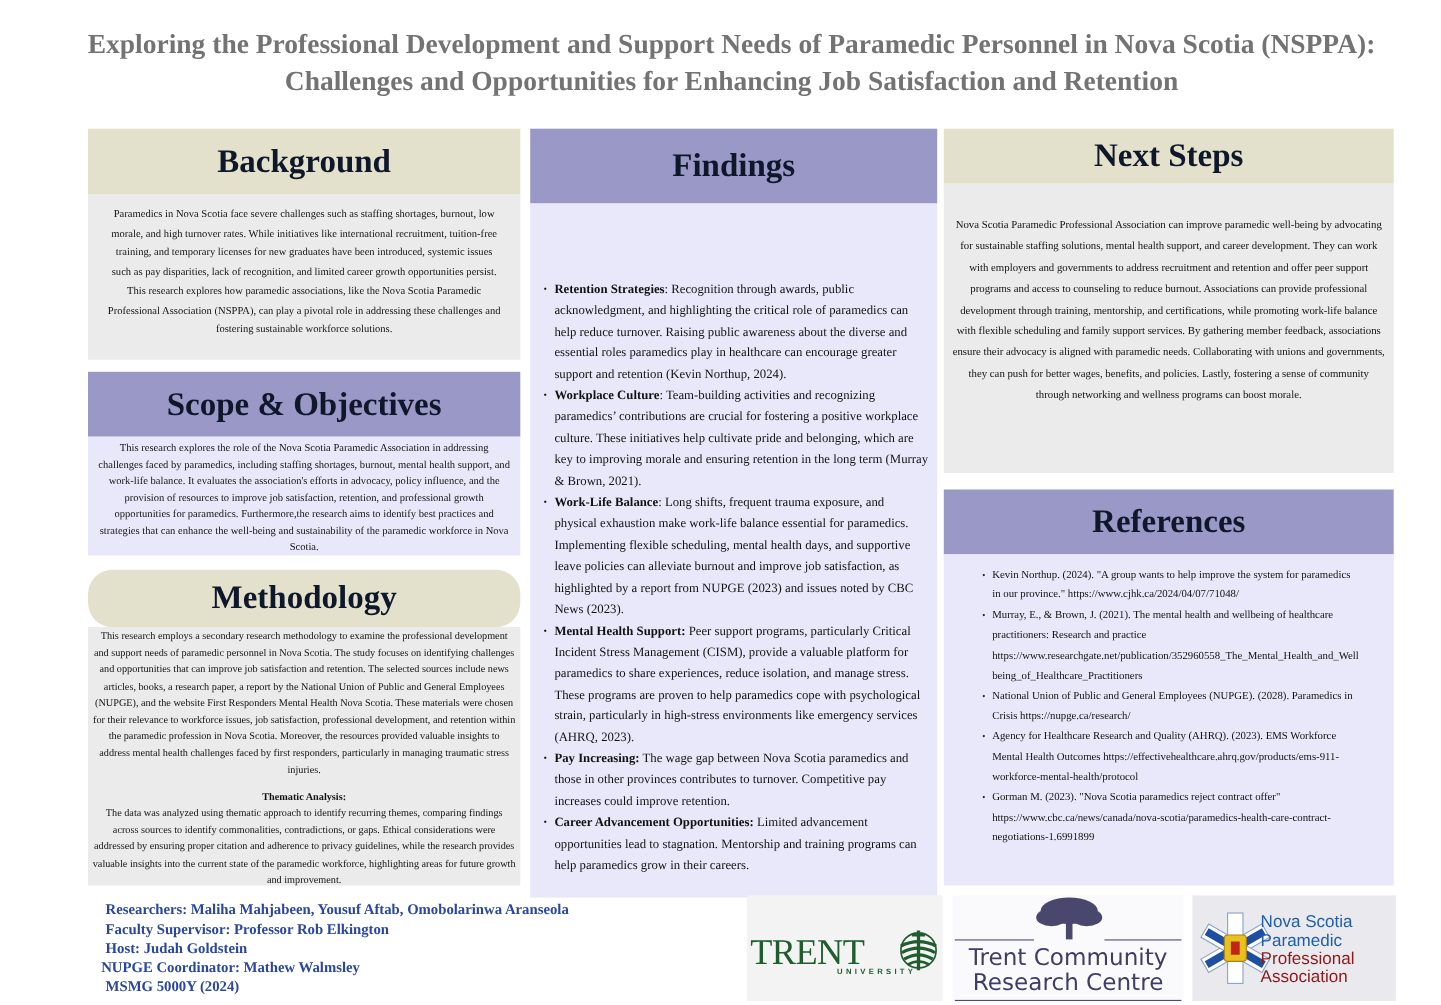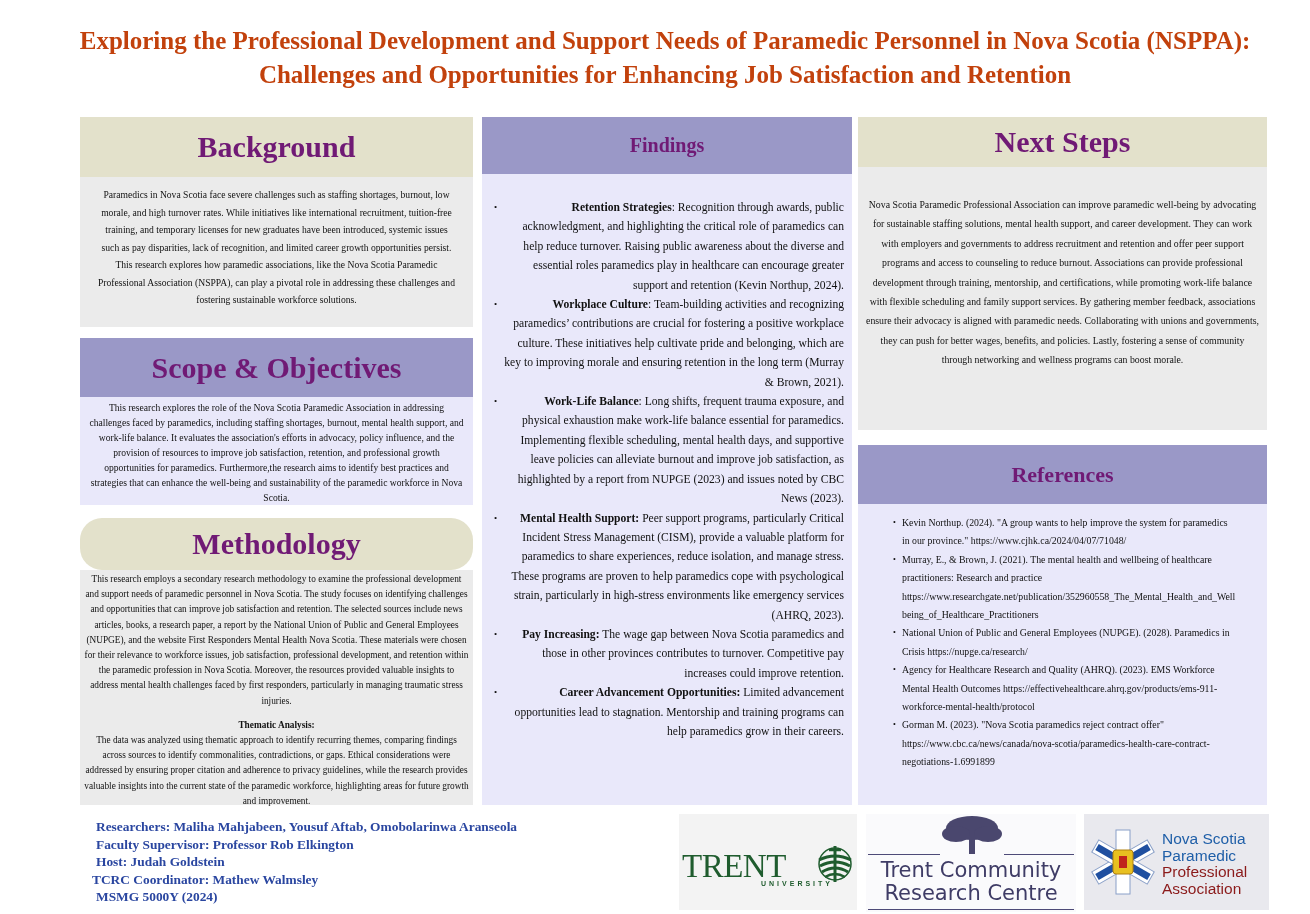--- a/index.html
+++ b/index.html
@@ -1,29 +1,29 @@
 <!DOCTYPE html>
 <html><head>
 <meta charset="utf-8">
 <style>
   * { box-sizing: border-box; margin: 0; padding: 0; }
   html, body { width: 1310px; height: 914px; background: #ffffff; overflow: hidden; }
   body { position: relative; font-family: "Liberation Serif", "DejaVu Serif", serif; color: #111; }
 
   .title {
     position: absolute; left: 60px; top: 24px; width: 1210px;
-    text-align: center; color: #c2410c; font-weight: bold;
+    text-align: center; color: #737373; font-weight: bold;
     font-size: 25px; line-height: 34px;
     font-family: "Liberation Serif", serif;
   }
 
   .panel { position: absolute; }
   .panel .head {
     display: flex; align-items: center; justify-content: center;
-    color: #701a75; font-weight: bold; font-family: "Liberation Serif", serif;
+    color: #0f172a; font-weight: bold; font-family: "Liberation Serif", serif;
   }
   .tan { background: #e3e1cb; }
   .purple { background: #9a98c7; }
   .grey-body { background: #ebebeb; }
   .lav-body { background: #e9e8fa; }
 
   .body-text { font-size: 9.6px; line-height: 17.5px; text-align: center; color: #111; }
 
   
   #bg { left: 80px; top: 117px; width: 393px; height: 210px; }
@@ -38,36 +38,36 @@
 
   
   #meth { left: 80px; top: 518px; width: 393px; height: 287px; }
   #meth .head { height: 52px; font-size: 30px; border-radius: 22px; }
   #meth .body { height: 235px; padding: 2px 4px 0 4px; }
   #meth .body-text { line-height: 15.2px; font-size: 9.3px; }
   #meth .subhead { font-weight: bold; margin-top: 9px; }
 
   
   #find { left: 482px; top: 117px; width: 370px; height: 688px; }
-  #find .head { height: 57px; font-size: 20px; }
+  #find .head { height: 68px; font-size: 30px; }
   #find .body { height: 631px; padding: 24px 8px 0 12px; }
-  .flist { list-style: none; font-size: 11.6px; line-height: 19.4px; text-align: right; }
+  .flist { list-style: none; font-size: 11.6px; line-height: 19.4px; text-align: left; margin-top: 44px; }
   .flist li { position: relative; padding-left: 10px; }
   .flist li::before { content: "•"; position: absolute; left: 0; top: 0; font-size: 9px; }
   .flist b { font-weight: bold; }
 
   
   #next { left: 858px; top: 117px; width: 409px; height: 313px; }
   #next .head { height: 50px; font-size: 30px; }
   #next .body { height: 263px; padding: 28px 8px 0 8px; }
   #next .body-text { line-height: 19.4px; font-size: 9.8px; }
 
   
   #refs { left: 858px; top: 445px; width: 409px; height: 360px; }
-  #refs .head { height: 59px; font-size: 22px; }
+  #refs .head { height: 59px; font-size: 30px; }
   #refs .body { height: 301px; padding: 10px 30px 0 36px; }
   .rlist { list-style: none; font-size: 9.8px; line-height: 18.4px; text-align: left; }
   .rlist li { position: relative; padding-left: 8px; word-break: break-word; }
   .rlist li::before { content: "•"; position: absolute; left: -1px; top: 0; font-size: 8px; }
 
   
   .credits {
     position: absolute; left: 92px; top: 818px;
     color: #2a46a0; font-weight: bold; font-size: 13.4px; line-height: 17.6px;
     font-family: "Liberation Serif", serif;
@@ -93,21 +93,21 @@
   #tcrc .line { position: absolute; height: 1px; background: #4d4a78; }
   #tcrc .t1, #tcrc .t2 {
     position: absolute; left: 2px; width: 206px; text-align: center;
     font-family: "DejaVu Sans", sans-serif; color: #3f3c66; font-size: 21px; line-height: 24px;
   }
   #tcrc .t1 { top: 44px; }
   #tcrc .t2 { top: 67px; }
 
   #nsppa { left: 1084px; top: 814px; width: 185px; height: 96px; background: #e9e9ee; }
   #nsppa svg { position: absolute; left: 6px; top: 14px; }
-  #nsppa .txt { position: absolute; left: 78px; top: 17px; font-family: "Liberation Sans", sans-serif; font-size: 15.5px; line-height: 16.5px; }
+  #nsppa .txt { position: absolute; left: 62px; top: 17px; font-family: "Liberation Sans", sans-serif; font-size: 15.5px; line-height: 16.5px; }
   #nsppa .blue { color: #1f5fa8; }
   #nsppa .red { color: #8b1a1a; }
 </style>
 </head>
 <body>
 
 <div class="title">Exploring the Professional Development and Support Needs of Paramedic Personnel in Nova Scotia (NSPPA): Challenges and Opportunities for Enhancing Job Satisfaction and Retention</div>
 
 <section class="panel" id="bg">
   <div class="head tan">Background</div>
@@ -163,21 +163,21 @@
       <li>Agency for Healthcare Research and Quality (AHRQ). (2023). EMS Workforce Mental Health Outcomes https://effectivehealthcare.ahrq.gov/products/ems-911-workforce-mental-health/protocol</li>
       <li>Gorman M. (2023). "Nova Scotia paramedics reject contract offer" https://www.cbc.ca/news/canada/nova-scotia/paramedics-health-care-contract-negotiations-1.6991899</li>
     </ul>
   </div>
 </section>
 
 <div class="credits">
   <div>Researchers: Maliha Mahjabeen, Yousuf Aftab, Omobolarinwa Aranseola</div>
   <div>Faculty Supervisor: Professor Rob Elkington</div>
   <div>Host: Judah Goldstein</div>
-  <div class="tcrc">TCRC Coordinator: Mathew Walmsley</div>
+  <div class="tcrc">NUPGE Coordinator: Mathew Walmsley</div>
   <div>MSMG 5000Y (2024)</div>
 </div>
 
 <div class="logo" id="trent">
   <span class="word">TRENT</span>
   <span class="uni">UNIVERSITY</span>
   <svg width="36" height="40" viewBox="0 0 36 40">
     <path d="M18 2 L18 38" stroke="#1f5c2e" stroke-width="3"></path>
     <path d="M12 6 L24 6" stroke="#1f5c2e" stroke-width="2.5"></path>
     <path d="M2 16 Q18 8 34 16" stroke="#1f5c2e" stroke-width="3" fill="none"></path>

